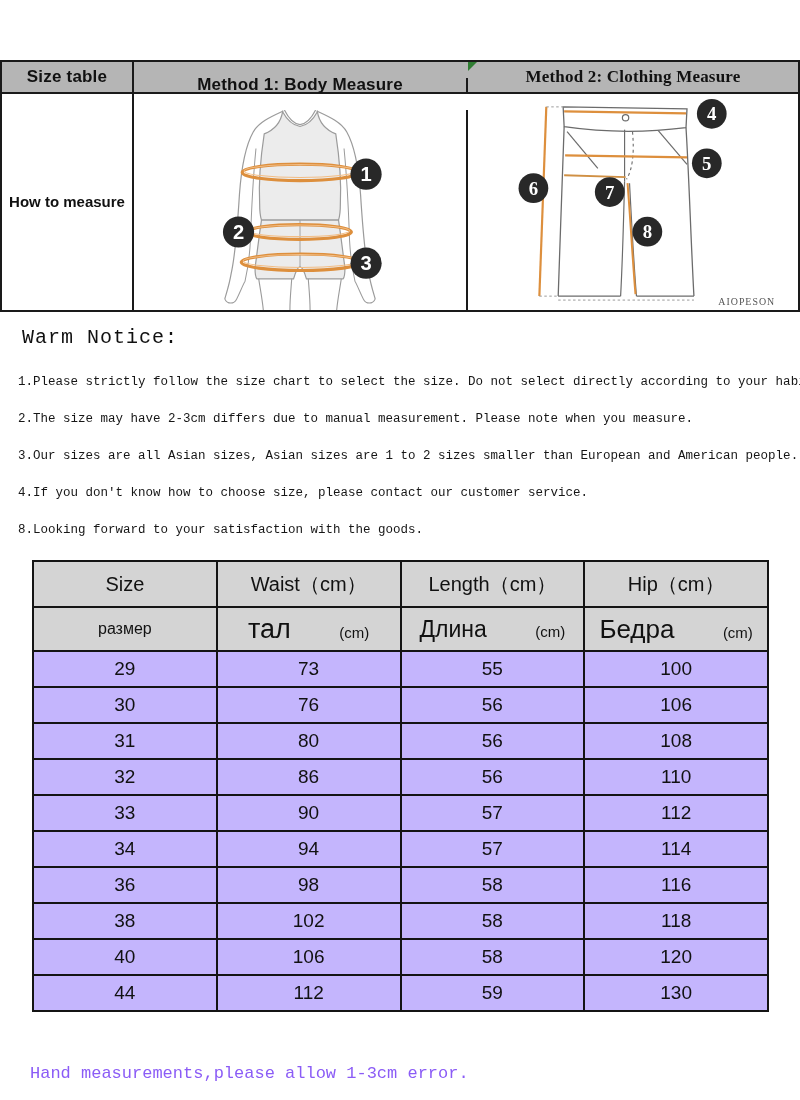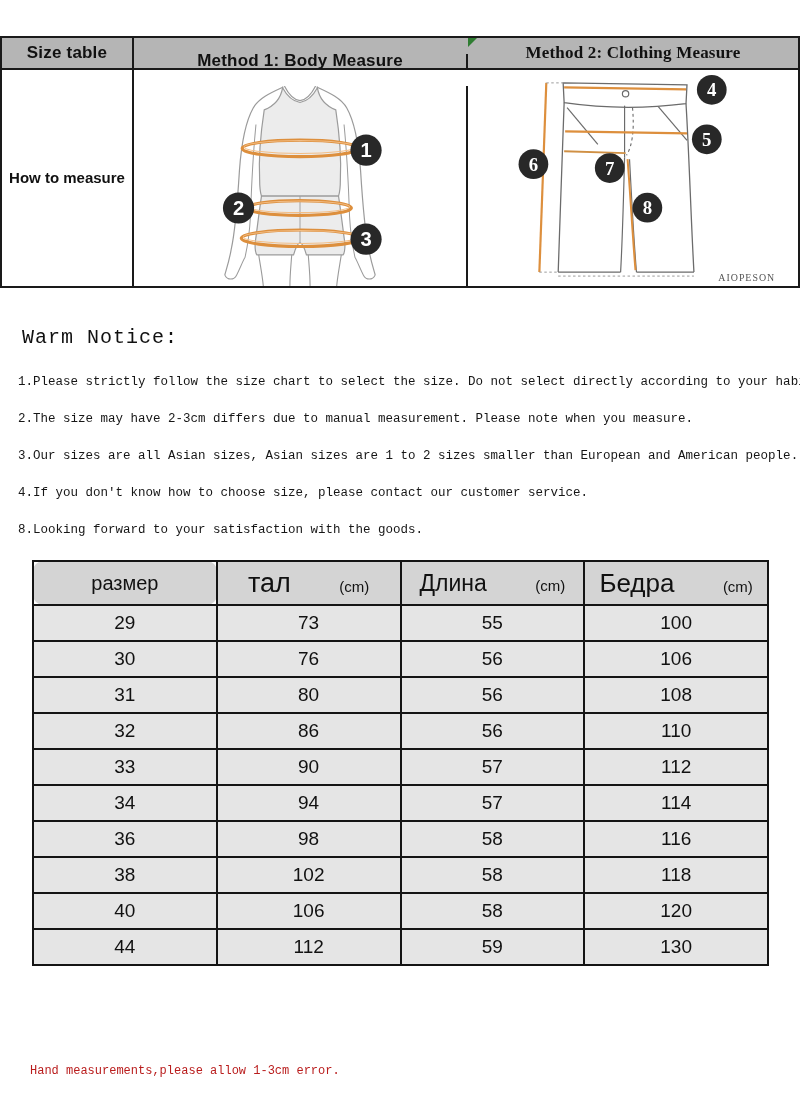--- a/index.html
+++ b/index.html
@@ -1,20 +1,20 @@
 <!DOCTYPE html>
 <html><head>
 <meta charset="utf-8">
 <style>
   * { margin:0; padding:0; box-sizing:border-box; }
   html,body { width:800px; height:1100px; background:#ffffff; }
   body { position:relative; font-family:"Liberation Sans", sans-serif; color:#111; }
 
   
-  .howto-table { position:absolute; top:36px; left:0; width:800px; border:2px solid #1a1a1a; }
+  .howto-table { position:absolute; top:60px; left:0; width:800px; border:2px solid #1a1a1a; }
   .ht-row { display:flex; }
   .ht-header { background:#b5b5b5; border-bottom:2px solid #1a1a1a; height:32px; }
   .ht-cell { display:flex; align-items:center; justify-content:center; }
   .ht-c1 { width:132px; border-right:2px solid #1a1a1a; }
   .ht-c2 { width:334px; border-right:2px solid #1a1a1a;margin-top:16px; }
   .ht-c3 { flex:1; position:relative;font-family:Liberation Serif, serif; }
   .ht-header .ht-cell { font-weight:bold; font-size:17px; letter-spacing:.2px; }
   .ht-body { height:216px; background:#fff; }
   .howto-label { font-weight:bold; font-size:15px; text-align:center; line-height:1.55; }
   .diagram-cell { position:relative; overflow:hidden; }
@@ -32,30 +32,30 @@
                  white-space:nowrap; color:#161616; }
 
   
   .size-table { position:absolute; left:32px; top:560px; width:737px;
                 border-collapse:collapse; table-layout:fixed; text-align:center; }
   .size-table th, .size-table td { border:2px solid #141414; font-weight:normal; padding:0; }
   .size-table thead tr { background:#d4d4d4; }
   .hdr-row1 { height:46px; font-size:20px; }
   .hdr-row2 { height:44px; }
   .hdr-row2 .h2-unit { font-size:15px; font-family:Liberation Sans, sans-serif;margin-left:44px; }
-  .h2-c0 { font-size:20px;border-radius:10px; }
+  .h2-c0 { font-size:16px; }
   .h2-c1 .h2-label { font-size:27px; }
   .h2-c2 .h2-label { font-size:23px; }
   .h2-c3 .h2-label { font-size:26px; }
-  .size-table tbody tr { height:36px; font-size:19px; background:#e5e5e5; }
+  .size-table tbody tr { height:36px; font-size:19px; background:#c4b5fd; }
 
   
   .footer-note { position:absolute; left:30px; top:1064px;
                  font-family:"Liberation Mono","DejaVu Sans Mono",monospace;
-                 font-size:12px; color:#b91c1c; }
+                 font-size:17px; color:#8b5cf6; }
 </style>
 </head>
 <body>
 
 <div class="howto-table">
   <div class="ht-row ht-header">
     <div class="ht-cell ht-c1">Size table</div>
     <div class="ht-cell ht-c2">Method 1: Body  Measure</div>
     <div class="ht-cell ht-c3">
       <span class="green-tri"></span>
@@ -169,20 +169,26 @@
 <div class="notice-list">
     <div class="notice-item">1.Please strictly follow the size chart to select the size. Do not select directly according to your habits.</div>
     <div class="notice-item">2.The size may have 2-3cm differs due to manual measurement. Please note when you measure.</div>
     <div class="notice-item">3.Our sizes are all Asian sizes, Asian sizes are 1 to 2 sizes smaller than European and American people.</div>
     <div class="notice-item">4.If you don't know how to choose size, please contact our customer service.</div>
     <div class="notice-item">8.Looking forward to your satisfaction with the goods.</div>
   </div>
 
 <table class="size-table">
   <thead>
+    <tr class="hdr-row1">
+      <th>Size</th>
+      <th>Waist（cm）</th>
+      <th>Length（cm）</th>
+      <th>Hip（cm）</th>
+    </tr>
     <tr class="hdr-row2">
       <th class="h2-c0">
         <span class="h2-label">размер</span>
       </th>
       <th class="h2-c1">
         <span class="h2-label">тал</span>
         <span class="h2-unit">(cm)</span>
       </th>
       <th class="h2-c2">
         <span class="h2-label">Длина</span>

